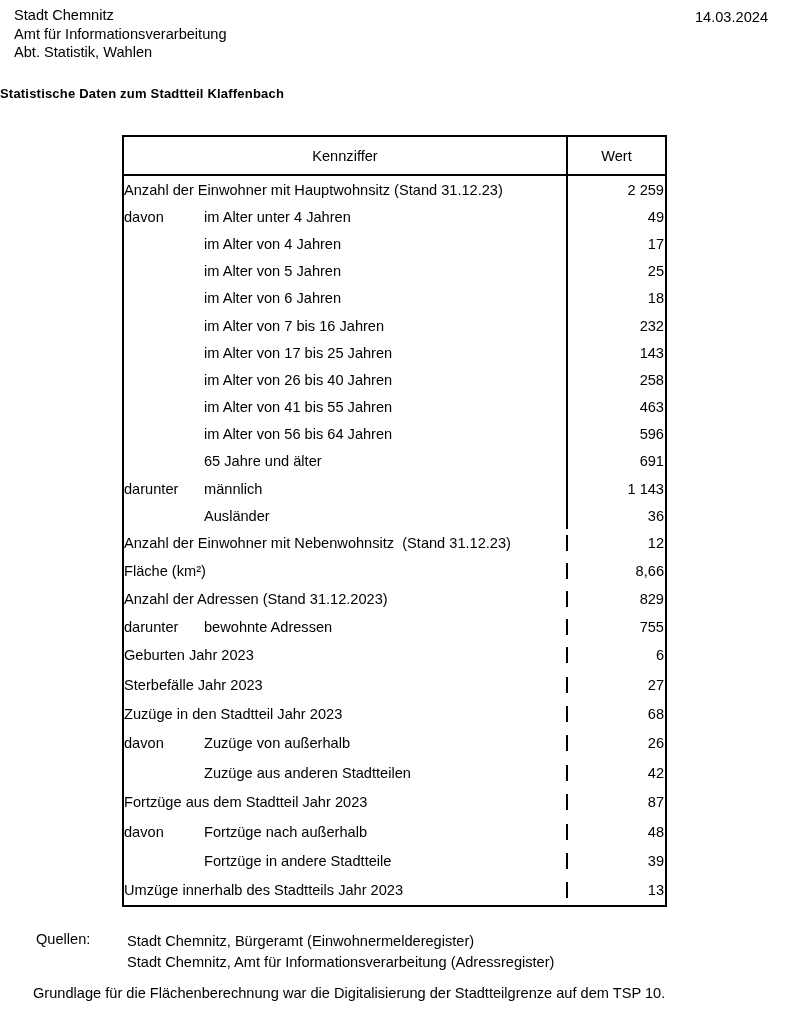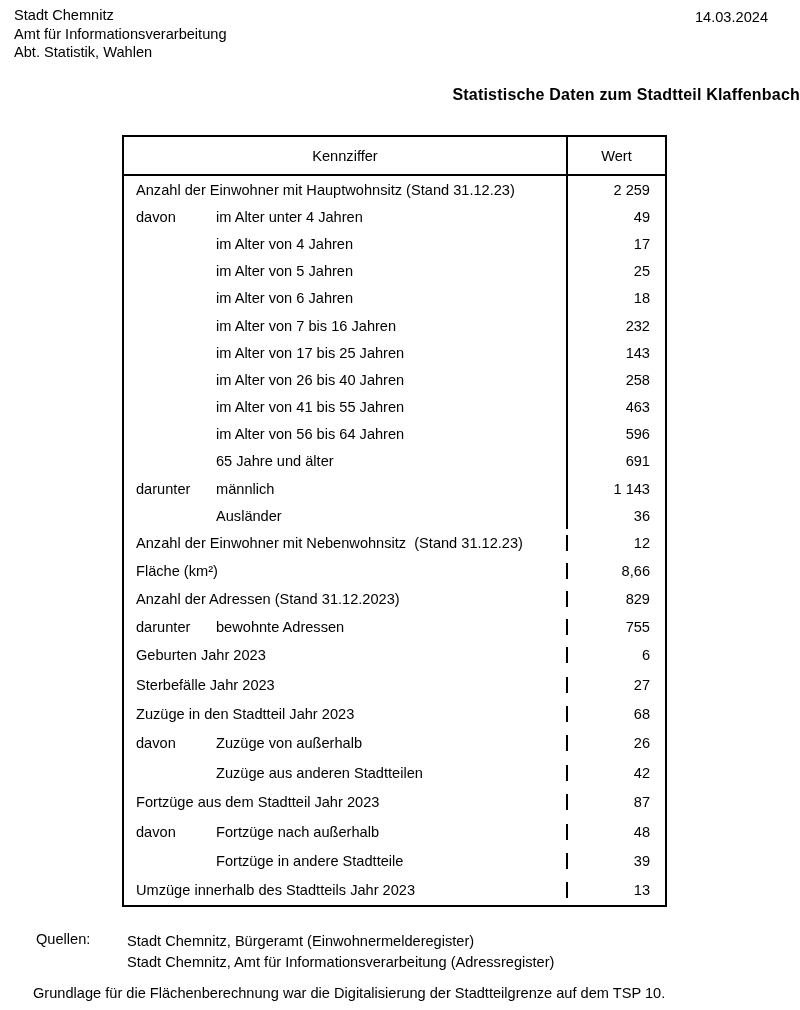--- a/index.html
+++ b/index.html
@@ -15,49 +15,49 @@
   .page { position: relative; width: 800px; height: 794px; }
 
   
   .sender { position: absolute; left: 14px; top: 6px; line-height: 18.6px; }
   .sender div { white-space: pre; }
   .doc-date { position: absolute; right: 32px; top: 9px; }
 
   
   .doc-title {
     position: absolute; top: 86px; left: 0; width: 100%;
-    text-align: right; font-weight: bold; font-size: 16px;
+    text-align: left; font-weight: bold; font-size: 13px;
     letter-spacing: 0.2px;
   }
 
   
   .stat-table {
     position: absolute; left: 122px; top: 135px; width: 545px;
     border: 2px solid #000; box-sizing: border-box;
   }
   .t-header { display: flex; height: 37px; border-bottom: 2px solid #000; }
   .h-kennziffer { flex: 1; display: flex; align-items: center; justify-content: center; }
   .h-wert {
     width: 99px; box-sizing: border-box; border-left: 2px solid #000;
     display: flex; align-items: center; justify-content: center;
   }
   .t-body { }
   .t-row { display: flex; height: 27.2px; }
   .t-row:nth-child(n+14) { height: 27.8px; align-items: center; }
   .t-row:nth-child(n+18) { height: 29.4px; }
   .cell-label {
     flex: 1; display: flex; align-items: center;
-    padding-left: 12px; white-space: pre; overflow: hidden;
+    padding-left: 0; white-space: pre; overflow: hidden;
   }
   .prefix { display: inline-block; width: 0; flex-shrink: 0; overflow: visible; white-space: pre; }
   .t-row.indent .prefix { width: 80px; }
   .cell-value {
     width: 99px; box-sizing: border-box; border-left: 2px solid #000;
     display: flex; align-items: center; justify-content: flex-end;
-    padding-right: 15px; white-space: pre;
+    padding-right: 1px; white-space: pre;
   }
 
   
   .sources-label { position: absolute; left: 36px; top: 931px; }
   .sources-lines { position: absolute; left: 127px; top: 931px; line-height: 20.8px; }
   .sources-lines div { white-space: pre; }
   .area-note { position: absolute; left: 33px; top: 985px; white-space: pre; }
 </style>
 </head>
 <body>

